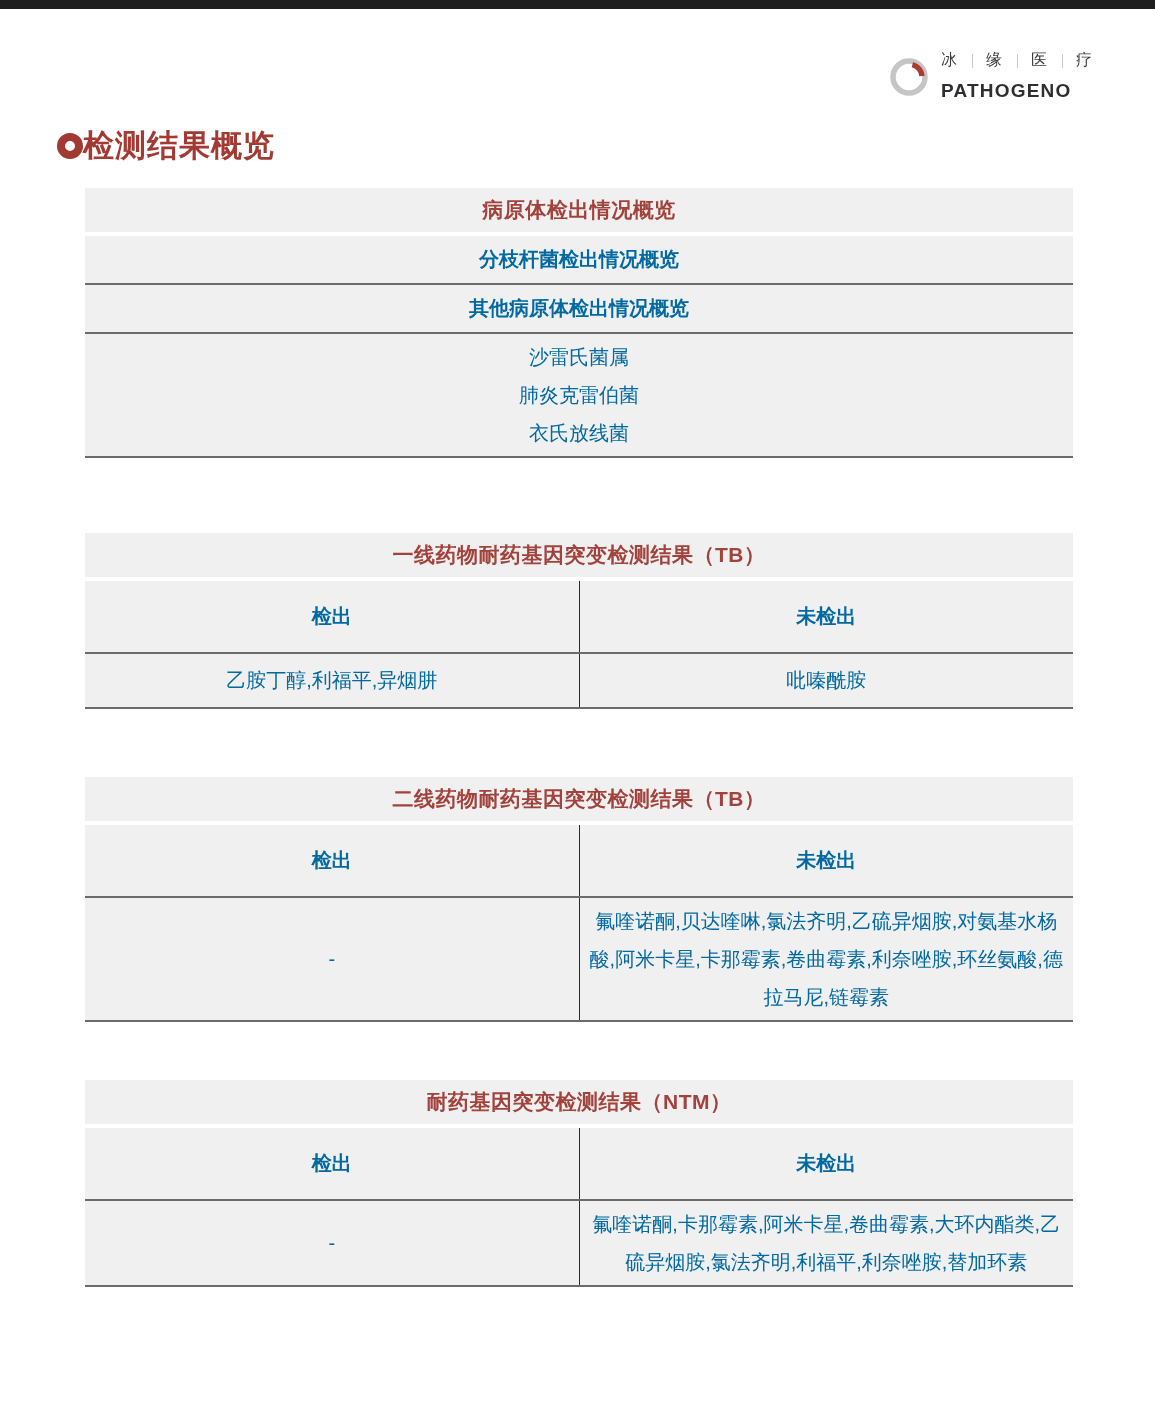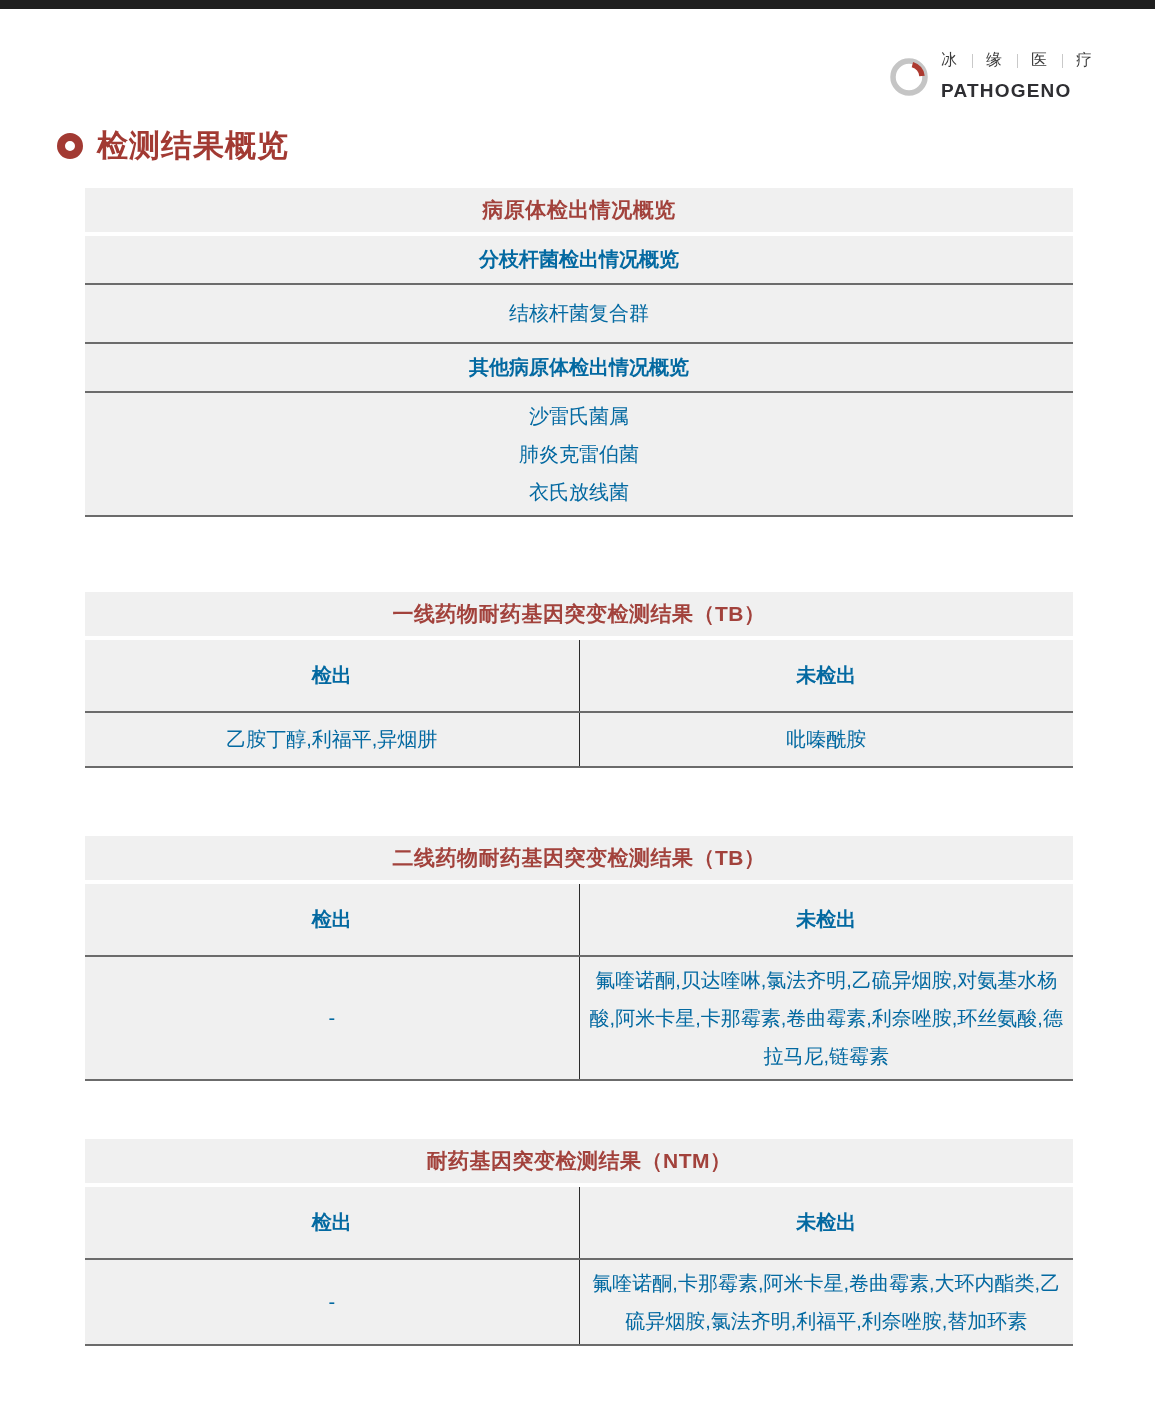--- a/index.html
+++ b/index.html
@@ -18,21 +18,21 @@
   .logo { position:absolute; top:50px; right:62px; display:flex; align-items:center; gap:8px; }
   .logo-mark { width:48px; height:48px; flex:0 0 auto; }
   .logo-texts { display:flex; flex-direction:column; }
   .logo-cn { display:flex; align-items:center; justify-content:space-between; width:152px; font-size:16px; color:#3b3b3b; letter-spacing:1px; }
   .logo-sep { width:1px; height:14px; background:#c9c9c9; }
   .logo-en { font-size:19px; font-weight:700; color:#2e2e32; letter-spacing:1.2px; margin-top:9px; }
 
   
   .section-head { display:flex; align-items:center; margin:116px 0 0 57px; }
   .bullet { width:26px; height:26px; border:8px solid #a23a33; border-radius:50%; background:#ffffff; }
-  .section-title { font-size:31px; font-weight:700; color:#a23a33; margin-left:14px; letter-spacing:1px;text-align:center; }
+  .section-title { font-size:31px; font-weight:700; color:#a23a33; letter-spacing:1px;text-align:center; }
 
   .content { width:988px; margin:21px 0 0 85px; }
 
   .tbl-title {
     background:#f0f0f0; color:#a2423c; font-weight:700; text-align:center;
     font-size:21px; padding:8px 0; margin-bottom:4px; letter-spacing:0.5px;
   }
   table { width:100%; border-collapse:collapse; background:#f0f0f0; table-layout:fixed; }
   th, td { text-align:center; font-size:20px; color:#0369a1; border-bottom:2px solid #6b6b6b; }
   th { font-weight:700; }
@@ -79,23 +79,20 @@
 </div>
 
 <div class="content">
 
   <div class="tblock">
     <div class="tbl-title">病原体检出情况概览</div>
     <table>
       <tbody>
           <tr class="row-sub">
         <th>分枝杆菌检出情况概览</th>
-      </tr>
-      <tr class="row-plain">
-        <td>结核杆菌复合群</td>
       </tr>
       <tr class="row-sub">
         <th>其他病原体检出情况概览</th>
       </tr>
       <tr>
         <td class="cell-multiline">
           <div>沙雷氏菌属</div>
           <div>肺炎克雷伯菌</div>
           <div>衣氏放线菌</div>
         </td>

